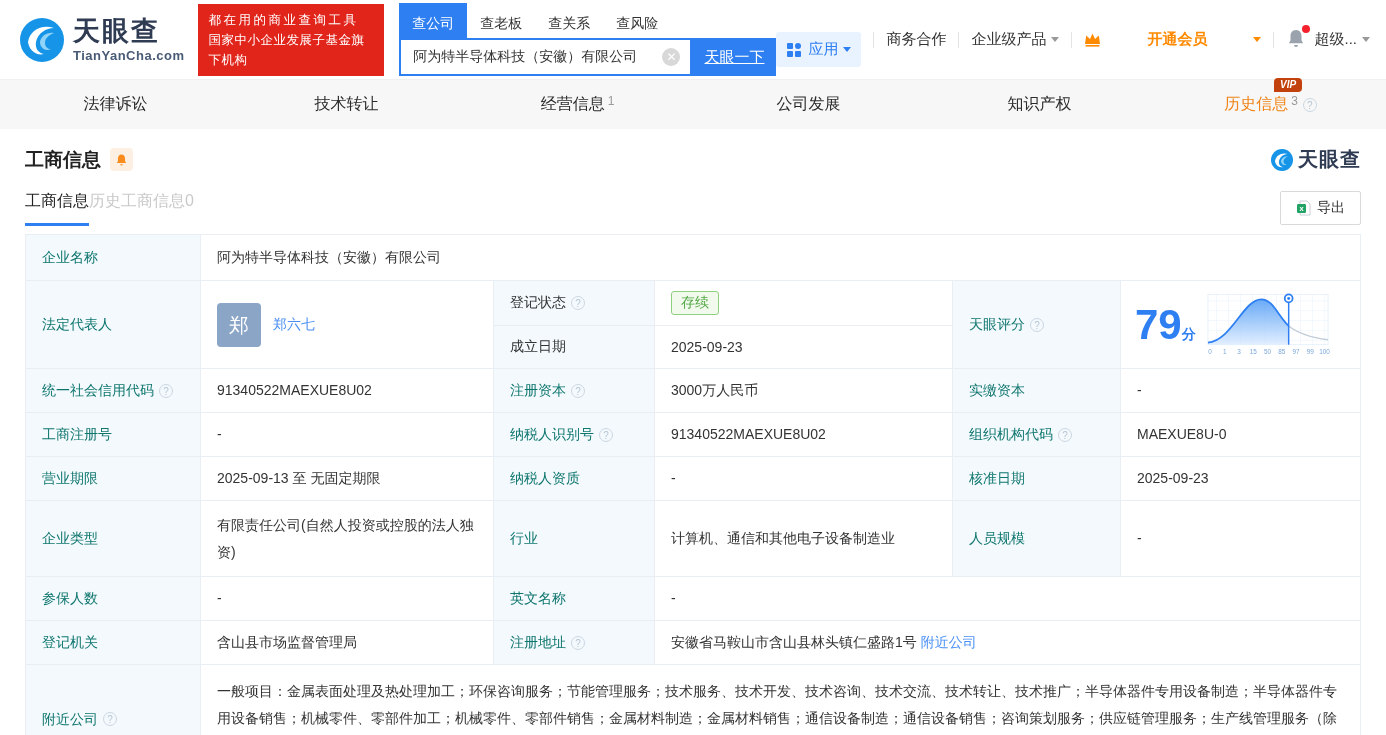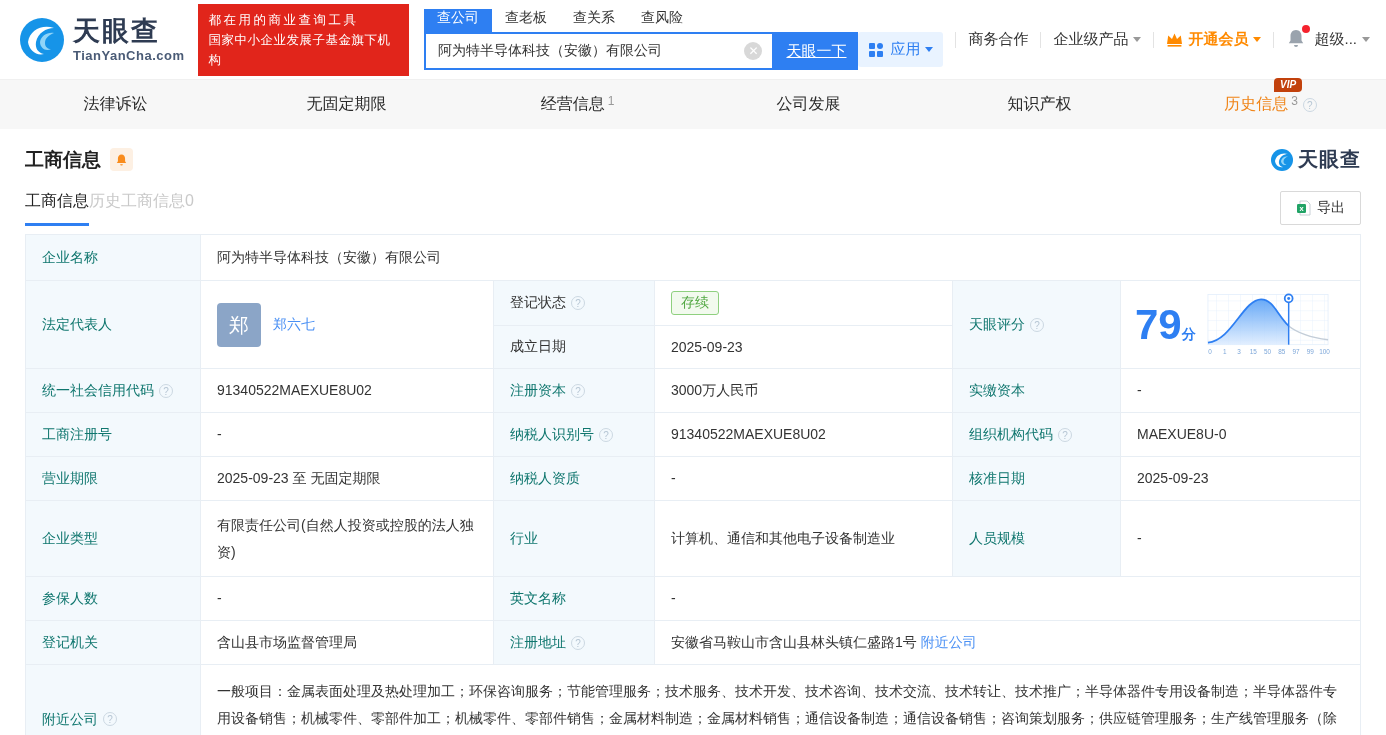--- a/index.html
+++ b/index.html
@@ -12,40 +12,40 @@
   .logo { display:flex; align-items:center; }
   .logo-text { margin-left:7px; line-height:1; }
   .logo-brand { font-size:27px; font-weight:bold; color:#2e3b52; letter-spacing:2px; }
   .logo-domain { font-size:13px; color:#4a5b76; font-weight:bold; margin-top:4px; letter-spacing:.5px; }
   .promo { margin-left:13px; background:#e1251b; color:#fff; padding:6px 11px; font-size:12.5px; line-height:1.6; }
   .promo .l1 { letter-spacing:2.5px; }
   .promo .l2 { letter-spacing:.5px; }
 
   .searchbox { margin-left:15px; width:447px; }
   .s-tabs { display:flex; font-size:14px; }
-  .s-tab { padding:0 13px 5px; color:#333; cursor:pointer;text-align:right; }
+  .s-tab { padding:12px 13px 5px; color:#333; cursor:pointer;text-align:right; }
   .s-tab.active { background:#2e7ff2; color:#fff; }
   .s-row { display:flex; height:38px; }
   .s-input { flex:1; display:flex; align-items:center; border:2px solid #2e7ff2; background:#fff; }
   .s-input input { flex:1; border:none; outline:none; font-size:14px; padding:0 12px; color:#333;
     font-family:inherit; background:transparent; }
   .clear-ic { width:18px; height:18px; border-radius:50%; background:#d8d8d8; color:#fff; font-size:12px;
     line-height:18px; text-align:center; margin-right:10px; }
   .s-btn { width:84px; background:#2e7ff2; color:#fff; font-size:15px; border:none; cursor:pointer;text-decoration:underline; }
 
   .top-nav { margin-left:auto; display:flex; align-items:center; font-size:15px; color:#333; }
   .nav-sep { width:1px; height:16px; background:#e3e3e3; margin:0 12px; }
   .apps-btn { display:flex; align-items:center; background:#e9f3ff; color:#2e7ff2; padding:8px 10px; border-radius:3px;margin-top:20px; }
   .apps-btn svg { margin-right:6px; }
   .caret { display:inline-block; width:0; height:0; border-left:4px solid transparent;
     border-right:4px solid transparent; border-top:5px solid #999; margin-left:5px; vertical-align:middle; }
   .caret.blue { border-top-color:#2e7ff2; }
   .caret.orange { border-top-color:#ff8a00; }
   .nav-item { display:flex; align-items:center; white-space:nowrap; }
-  .vip-link { color:#ff8a00; font-weight:bold; display:flex; align-items:center; }
+  .vip-link { color:#ff8a00; font-weight:bold; display:flex; align-items:center;gap:41px; }
   .vip-link svg { margin-right:5px; }
   .bell-wrap { position:relative; margin-right:8px; }
   .red-dot { position:absolute; top:-3px; right:-4px; width:8px; height:8px; border-radius:50%; background:#f5222d; }
 
   
   .main-tabs { height:49px; display:flex; background:#f7f7f7; }
   .m-tab { flex:1; display:flex; align-items:center; justify-content:center; font-size:16px; color:#2b2b2b; cursor:pointer; position:relative; }
   .m-tab.active { background:#fff; color:#1673e0; font-weight:bold; }
   .m-count { font-size:12px; margin-left:3px; transform:translateY(-4px); color:#999; font-weight:normal; }
   .m-tab.active .m-count { color:#7f9fd0; }
@@ -176,21 +176,21 @@
       <span class="caret"></span>
     </div>
   </div>
 </div>
 
 <div class="main-tabs">
   <div class="m-tab">
     <span>法律诉讼</span>
   </div>
   <div class="m-tab">
-    <span>无固定期限</span>
+    <span>技术转让</span>
   </div>
   <div class="m-tab">
     <span>经营信息</span>
     <span class="m-count">1</span>
   </div>
   <div class="m-tab">
     <span>公司发展</span>
   </div>
   <div class="m-tab">
     <span>知识产权</span>
@@ -314,21 +314,21 @@
       <i class="help"></i>
   </div>
   <div class="cell">91340522MAEXUE8U02</div>
   <div class="cell lb">
     <span>组织机构代码</span>
       <i class="help"></i>
   </div>
   <div class="cell">MAEXUE8U-0</div>
 
   <div class="cell lb">营业期限</div>
-  <div class="cell">2025-09-23 至 无固定期限</div>
+  <div class="cell">2025-09-13 至 无固定期限</div>
   <div class="cell lb">纳税人资质</div>
   <div class="cell">-</div>
   <div class="cell lb">核准日期</div>
   <div class="cell">2025-09-23</div>
 
   <div class="cell lb">企业类型</div>
   <div class="cell wrap2">有限责任公司(自然人投资或控股的法人独资)</div>
   <div class="cell lb">行业</div>
   <div class="cell">计算机、通信和其他电子设备制造业</div>
   <div class="cell lb">人员规模</div>

